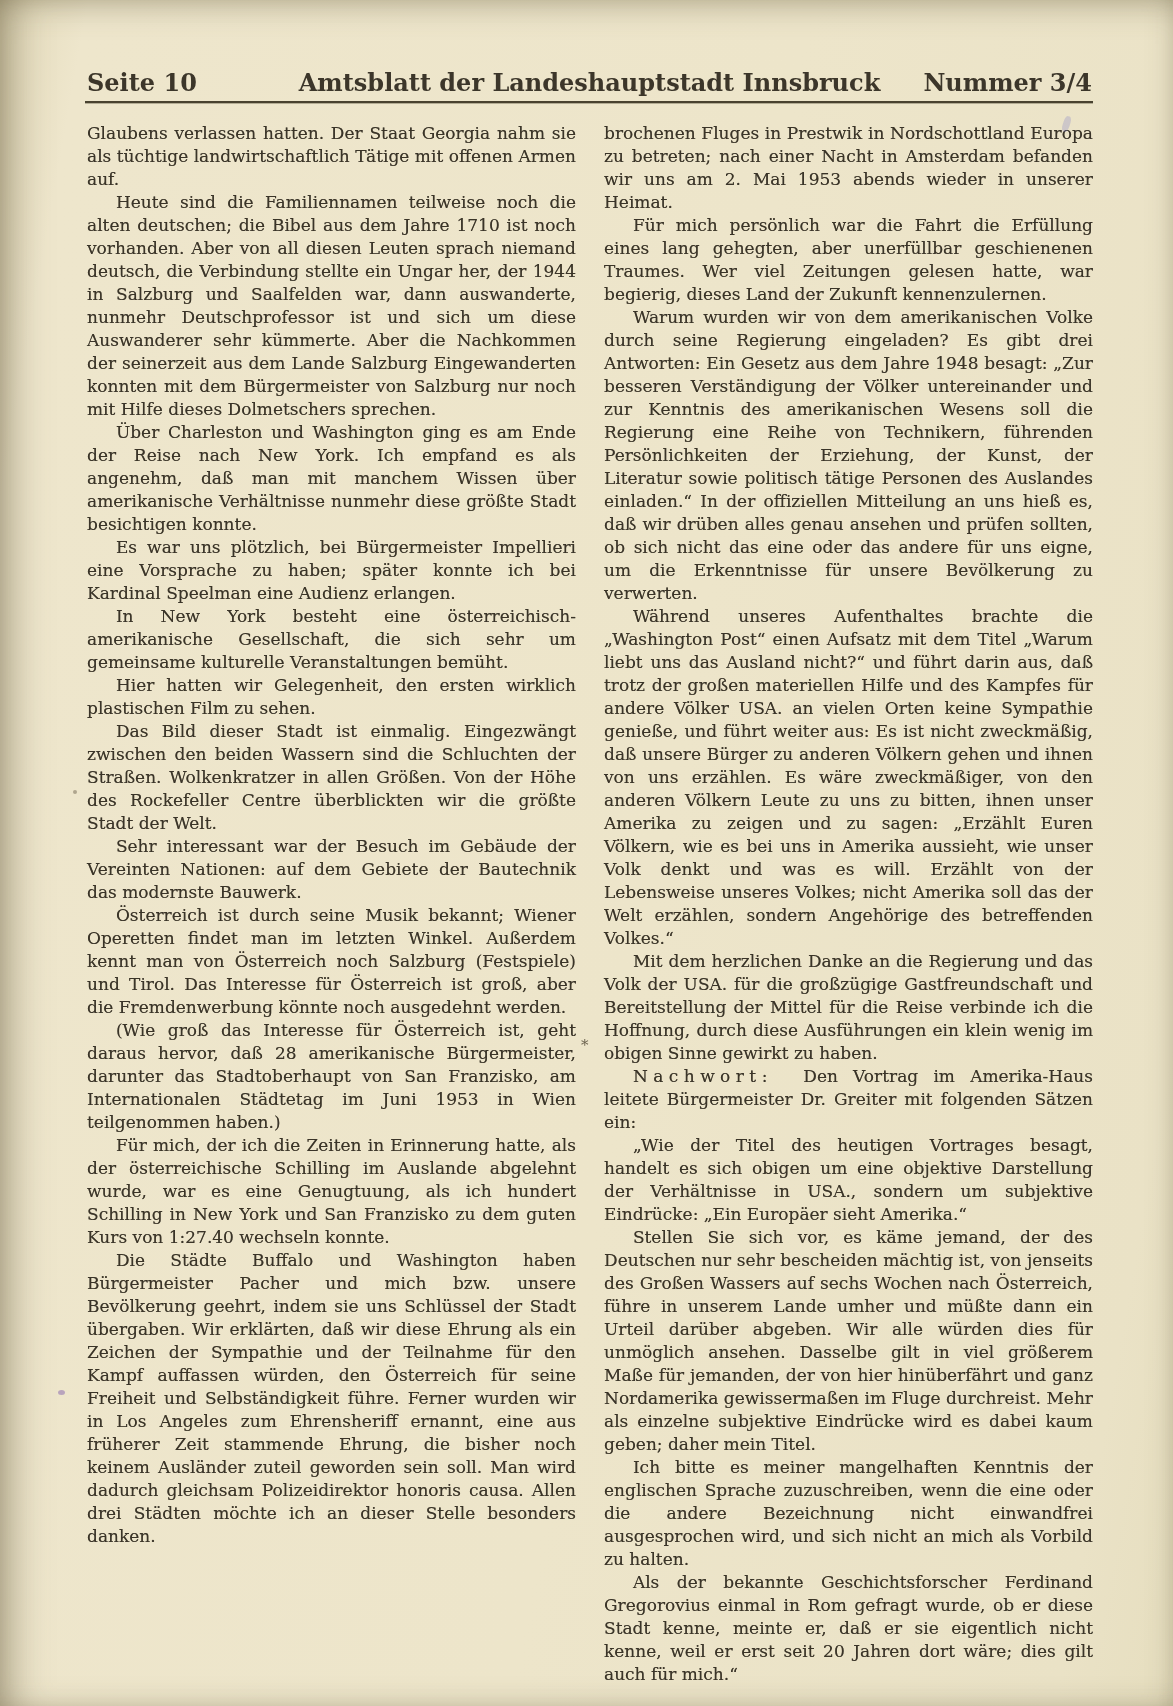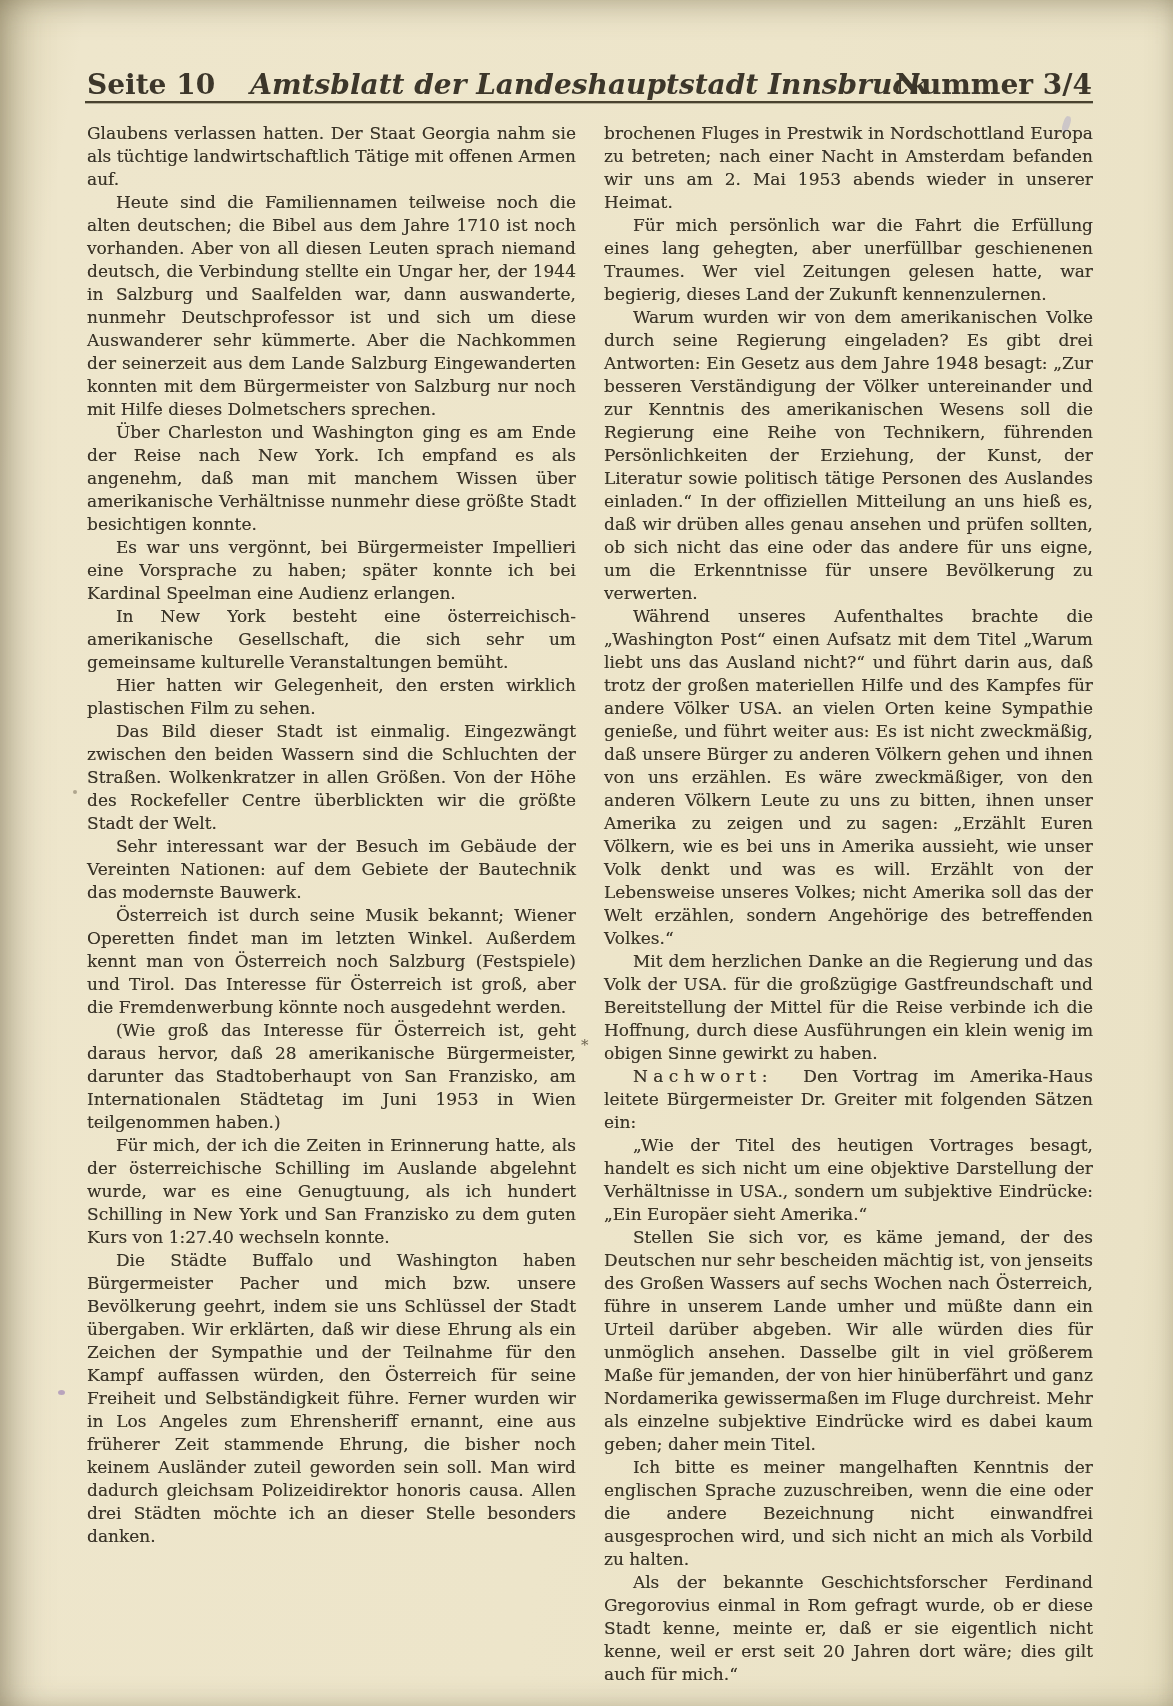--- a/index.html
+++ b/index.html
@@ -16,24 +16,24 @@
       linear-gradient(100deg, #e3dabb 0%, #eee6cc 6%, #ede5ca 55%, #eae2c6 92%, #e6debf 100%);
     box-shadow:
       inset 34px 0 40px -26px rgba(100,90,60,.55),
       inset 0 26px 36px -26px rgba(100,90,60,.45),
       inset -20px 0 30px -24px rgba(100,90,60,.35),
       inset 0 -22px 32px -26px rgba(100,90,60,.30);
     color:#3a3428;
   }
   .header{
     position:absolute;top:68px;left:87px;right:81px;height:26px;
-    font-size:28px;font-weight:bold;color:#3c362a;
+    font-size:24px;font-weight:bold;color:#3c362a;
   }
   .header .h-left{position:absolute;left:0;top:0;}
-  .header .h-center{position:absolute;left:0;right:0;top:0;text-align:center;font-style:italic;}
+  .header .h-center{position:absolute;left:0;right:0;top:0;text-align:center;}
   .header .h-right{position:absolute;right:0;top:0;}
   .rule{
     position:absolute;top:101px;left:85px;width:1008px;height:2px;
     background:#49422f;box-shadow:0 1px 0 rgba(73,66,47,.35);
   }
   .columns{
     position:absolute;top:122px;left:87px;width:1006px;
     display:flex;gap:28px;
   }
   .col{
@@ -76,38 +76,38 @@
     <span class="h-right">Nummer 3/4</span>
   </div>
 
   <div class="rule"></div>
 
   <div class="columns">
     <div class="col" id="col-left">
         <p class="noindent">Glaubens verlassen hatten. Der Staat Georgia nahm sie als tüchtige landwirtschaftlich Tätige mit offenen Armen auf.</p>
         <p>Heute sind die Familiennamen teilweise noch die alten deutschen; die Bibel aus dem Jahre 1710 ist noch vorhanden. Aber von all diesen Leuten sprach niemand deutsch, die Verbindung stellte ein Ungar her, der 1944 in Salzburg und Saalfelden war, dann auswanderte, nunmehr Deutschprofessor ist und sich um diese Auswanderer sehr kümmerte. Aber die Nachkommen der seinerzeit aus dem Lande Salzburg Eingewanderten konnten mit dem Bürgermeister von Salzburg nur noch mit Hilfe dieses Dolmetschers sprechen.</p>
         <p>Über Charleston und Washington ging es am Ende der Reise nach New York. Ich empfand es als angenehm, daß man mit manchem Wissen über amerikanische Verhältnisse nunmehr diese größte Stadt besichtigen konnte.</p>
-        <p>Es war uns vergönnt, bei Bürgermeister Impellieri eine Vorsprache zu haben; später konnte ich bei Kardinal Speelman eine Audienz erlangen.</p>
+        <p>Es war uns plötzlich, bei Bürgermeister Impellieri eine Vorsprache zu haben; später konnte ich bei Kardinal Speelman eine Audienz erlangen.</p>
         <p>In New York besteht eine österreichisch-amerikanische Gesellschaft, die sich sehr um gemeinsame kulturelle Veranstaltungen bemüht.</p>
         <p>Hier hatten wir Gelegenheit, den ersten wirklich plastischen Film zu sehen.</p>
         <p>Das Bild dieser Stadt ist einmalig. Eingezwängt zwischen den beiden Wassern sind die Schluchten der Straßen. Wolkenkratzer in allen Größen. Von der Höhe des Rockefeller Centre überblickten wir die größte Stadt der Welt.</p>
         <p>Sehr interessant war der Besuch im Gebäude der Vereinten Nationen: auf dem Gebiete der Bautechnik das modernste Bauwerk.</p>
         <p>Österreich ist durch seine Musik bekannt; Wiener Operetten findet man im letzten Winkel. Außerdem kennt man von Österreich noch Salzburg (Festspiele) und Tirol. Das Interesse für Österreich ist groß, aber die Fremdenwerbung könnte noch ausgedehnt werden.</p>
         <p>(Wie groß das Interesse für Österreich ist, geht daraus hervor, daß 28 amerikanische Bürgermeister, darunter das Stadtoberhaupt von San Franzisko, am Internationalen Städtetag im Juni 1953 in Wien teilgenommen haben.)</p>
         <p>Für mich, der ich die Zeiten in Erinnerung hatte, als der österreichische Schilling im Auslande abgelehnt wurde, war es eine Genugtuung, als ich hundert Schilling in New York und San Franzisko zu dem guten Kurs von 1:27.40 wechseln konnte.</p>
         <p>Die Städte Buffalo und Washington haben Bürgermeister Pacher und mich bzw. unsere Bevölkerung geehrt, indem sie uns Schlüssel der Stadt übergaben. Wir erklärten, daß wir diese Ehrung als ein Zeichen der Sympathie und der Teilnahme für den Kampf auffassen würden, den Österreich für seine Freiheit und Selbständigkeit führe. Ferner wurden wir in Los Angeles zum Ehrensheriff ernannt, eine aus früherer Zeit stammende Ehrung, die bisher noch keinem Ausländer zuteil geworden sein soll. Man wird dadurch gleichsam Polizeidirektor honoris causa. Allen drei Städten möchte ich an dieser Stelle besonders danken.</p>
       </div>
     <div class="col" id="col-right">
         <p class="noindent">brochenen Fluges in Prestwik in Nordschottland Europa zu betreten; nach einer Nacht in Amsterdam befanden wir uns am 2. Mai 1953 abends wieder in unserer Heimat.</p>
         <p>Für mich persönlich war die Fahrt die Erfüllung eines lang gehegten, aber unerfüllbar geschienenen Traumes. Wer viel Zeitungen gelesen hatte, war begierig, dieses Land der Zukunft kennenzulernen.</p>
         <p>Warum wurden wir von dem amerikanischen Volke durch seine Regierung eingeladen? Es gibt drei Antworten: Ein Gesetz aus dem Jahre 1948 besagt: „Zur besseren Verständigung der Völker untereinander und zur Kenntnis des amerikanischen Wesens soll die Regierung eine Reihe von Technikern, führenden Persönlichkeiten der Erziehung, der Kunst, der Literatur sowie politisch tätige Personen des Auslandes einladen.“ In der offiziellen Mitteilung an uns hieß es, daß wir drüben alles genau ansehen und prüfen sollten, ob sich nicht das eine oder das andere für uns eigne, um die Erkenntnisse für unsere Bevölkerung zu verwerten.</p>
         <p>Während unseres Aufenthaltes brachte die „Washington Post“ einen Aufsatz mit dem Titel „Warum liebt uns das Ausland nicht?“ und führt darin aus, daß trotz der großen materiellen Hilfe und des Kampfes für andere Völker USA. an vielen Orten keine Sympathie genieße, und führt weiter aus: Es ist nicht zweckmäßig, daß unsere Bürger zu anderen Völkern gehen und ihnen von uns erzählen. Es wäre zweckmäßiger, von den anderen Völkern Leute zu uns zu bitten, ihnen unser Amerika zu zeigen und zu sagen: „Erzählt Euren Völkern, wie es bei uns in Amerika aussieht, wie unser Volk denkt und was es will. Erzählt von der Lebensweise unseres Volkes; nicht Amerika soll das der Welt erzählen, sondern Angehörige des betreffenden Volkes.“</p>
         <p>Mit dem herzlichen Danke an die Regierung und das Volk der USA. für die großzügige Gastfreundschaft und Bereitstellung der Mittel für die Reise verbinde ich die Hoffnung, durch diese Ausführungen ein klein wenig im obigen Sinne gewirkt zu haben.</p>
         <p class="spacer"><span class="lead">Nachwort:</span>&nbsp; Den Vortrag im Amerika-Haus leitete Bürgermeister Dr. Greiter mit folgenden Sätzen ein:</p>
-        <p>„Wie der Titel des heutigen Vortrages besagt, handelt es sich nicht um eine objektive Darstellung der Verhältnisse in USA., sondern um subjektive Eindrücke: „Ein Europäer sieht Amerika.“</p>
+        <p>„Wie der Titel des heutigen Vortrages besagt, handelt es sich obigen um eine objektive Darstellung der Verhältnisse in USA., sondern um subjektive Eindrücke: „Ein Europäer sieht Amerika.“</p>
         <p>Stellen Sie sich vor, es käme jemand, der des Deutschen nur sehr bescheiden mächtig ist, von jenseits des Großen Wassers auf sechs Wochen nach Österreich, führe in unserem Lande umher und müßte dann ein Urteil darüber abgeben. Wir alle würden dies für unmöglich ansehen. Dasselbe gilt in viel größerem Maße für jemanden, der von hier hinüberfährt und ganz Nordamerika gewissermaßen im Fluge durchreist. Mehr als einzelne subjektive Eindrücke wird es dabei kaum geben; daher mein Titel.</p>
         <p>Ich bitte es meiner mangelhaften Kenntnis der englischen Sprache zuzuschreiben, wenn die eine oder die andere Bezeichnung nicht einwandfrei ausgesprochen wird, und sich nicht an mich als Vorbild zu halten.</p>
         <p>Als der bekannte Geschichtsforscher Ferdinand Gregorovius einmal in Rom gefragt wurde, ob er diese Stadt kenne, meinte er, daß er sie eigentlich nicht kenne, weil er erst seit 20 Jahren dort wäre; dies gilt auch für mich.“</p>
       </div>
   </div>
 
   <span class="margin-asterisk">*</span>
   <span class="ink-dot-purple"></span>
   <span class="ink-smudge-blue"></span>
   <span class="speck"></span>

